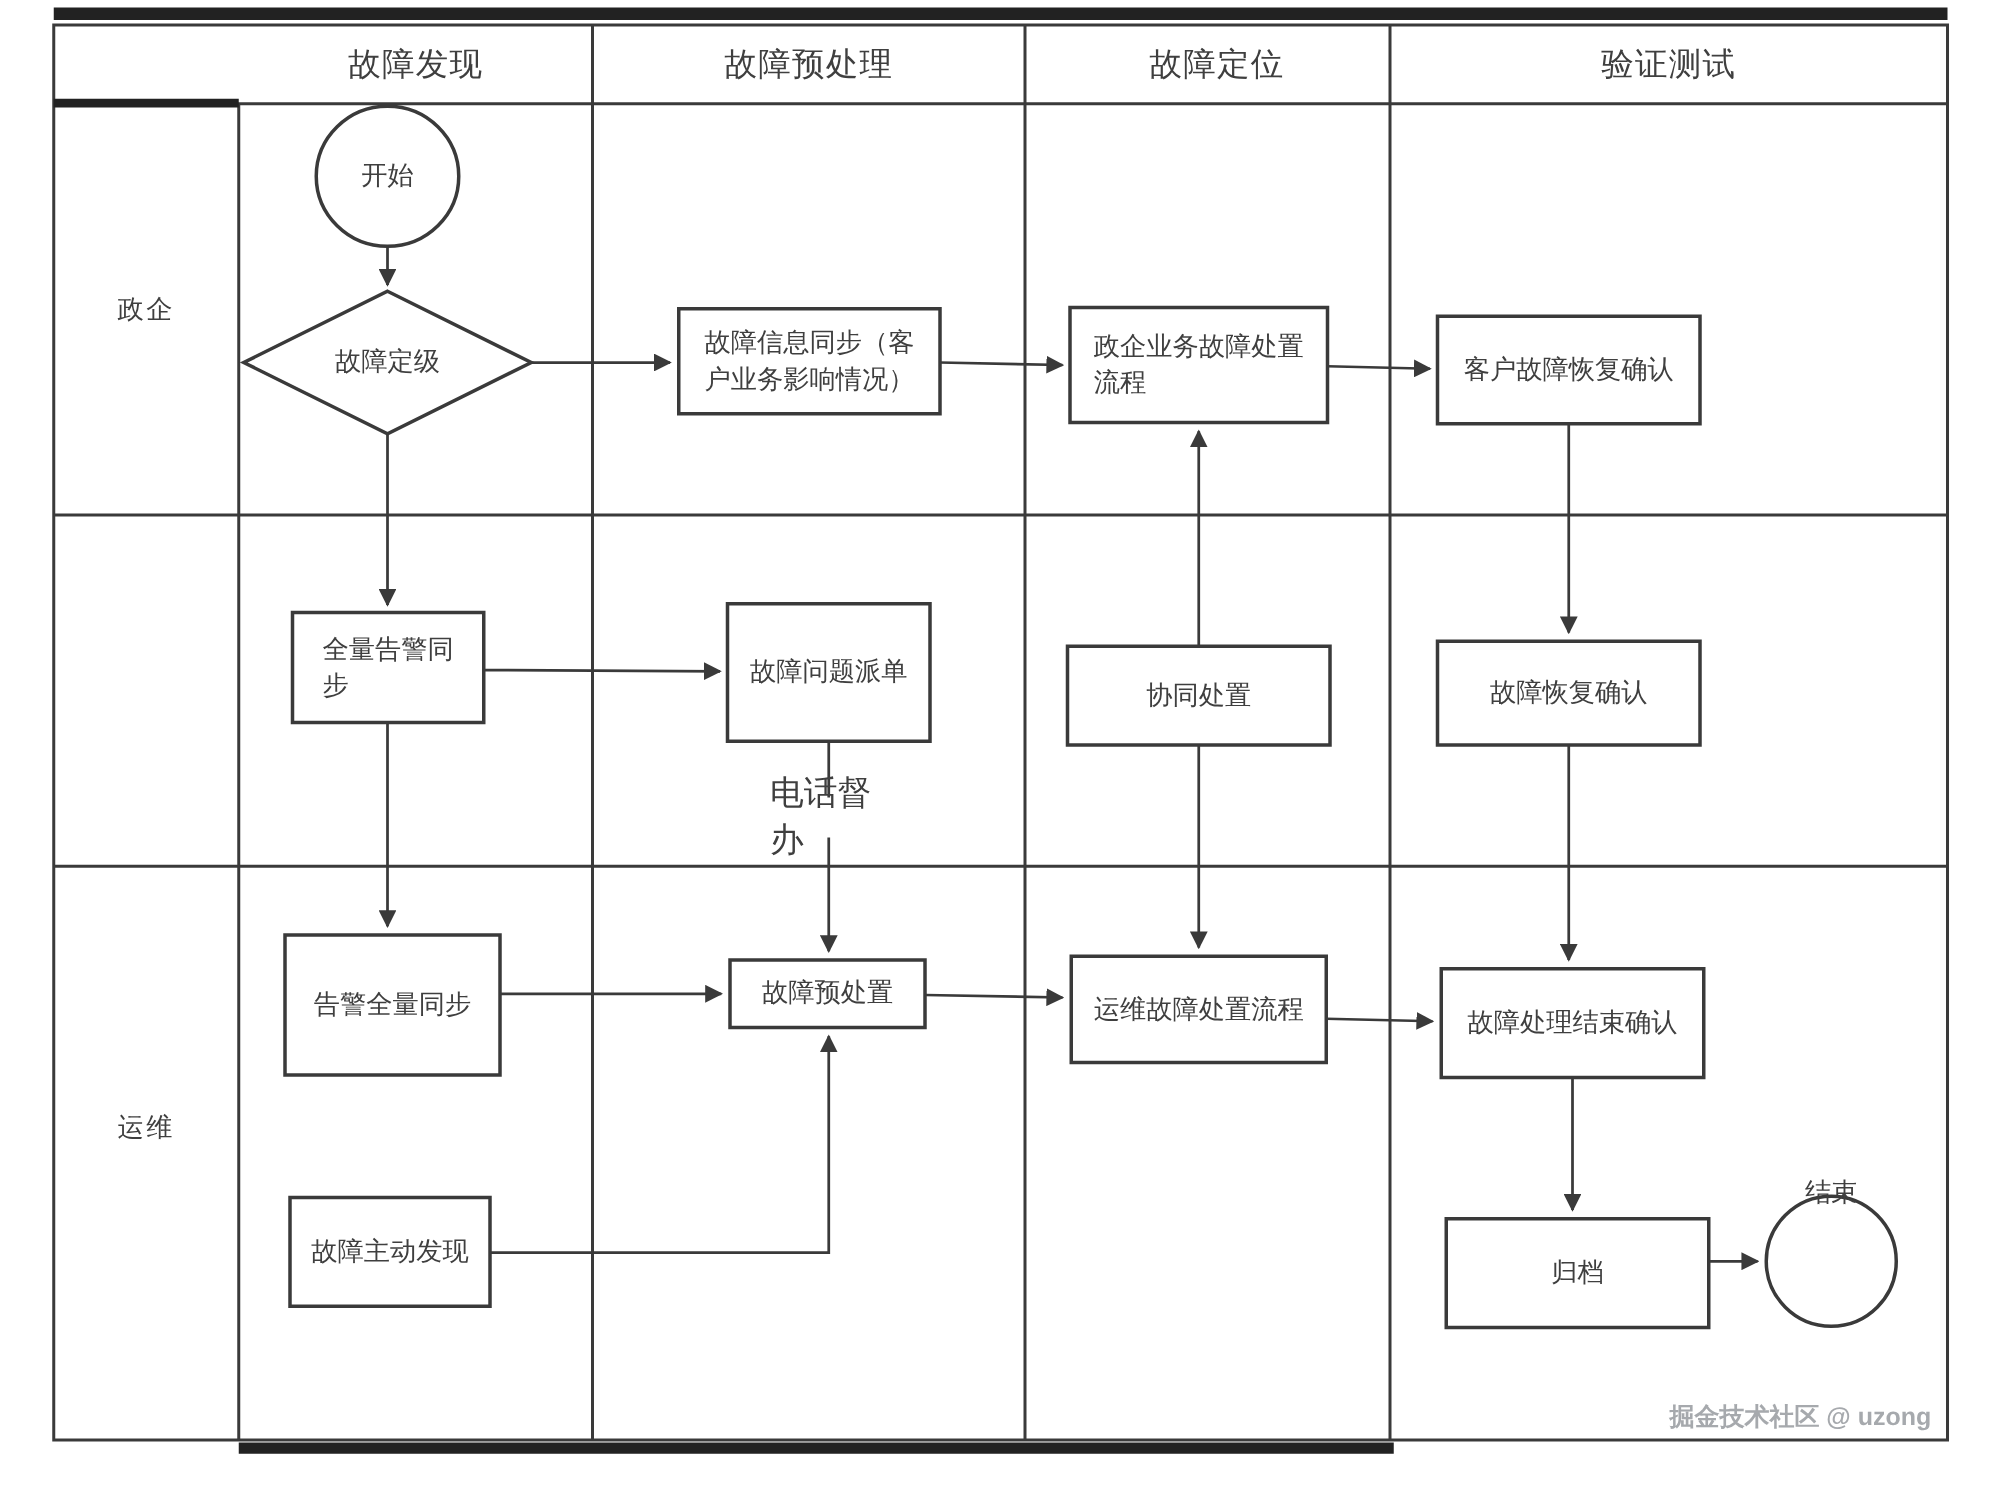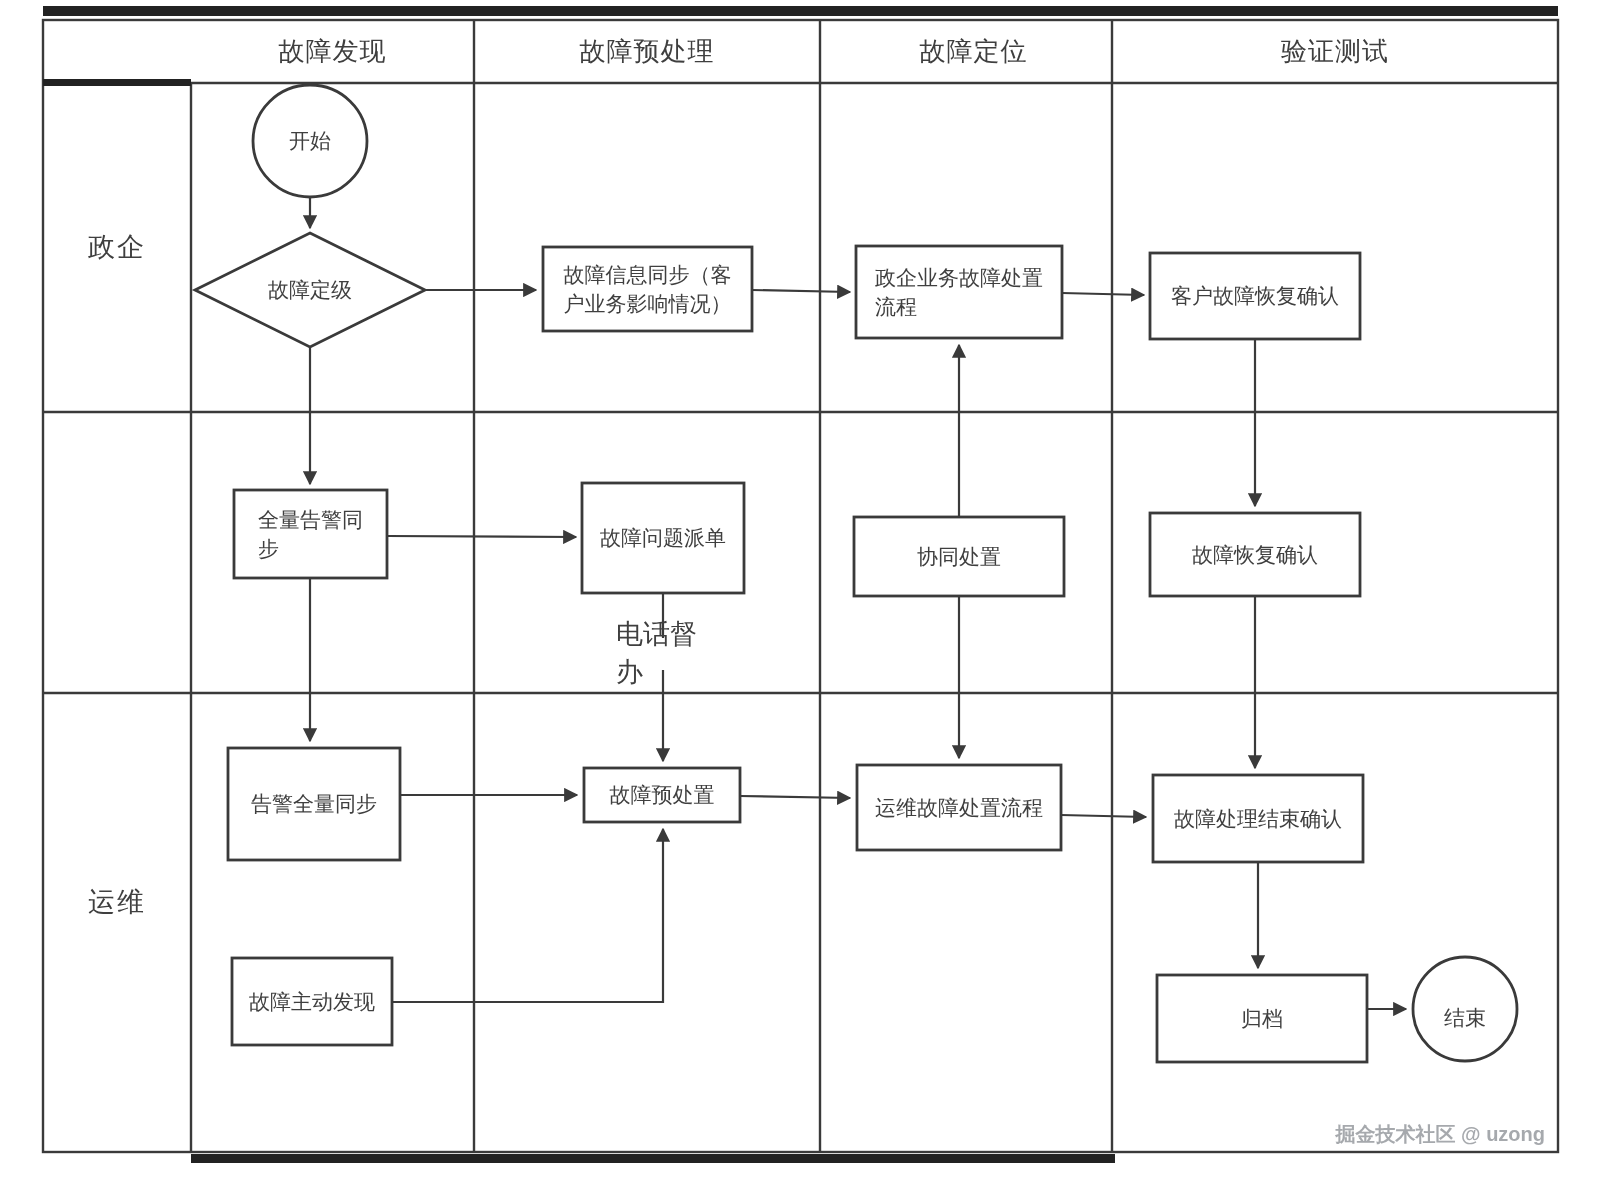--- a/index.html
+++ b/index.html
@@ -13,21 +13,21 @@
   }
   svg.layer{position:absolute;left:0;top:0;z-index:1;}
   .lbl{
     position:absolute;z-index:2;
     display:flex;align-items:center;justify-content:center;
     color:#3f3f3f;
     white-space:pre-line;
     line-height:1.4;
   }
   .hdr{font-size:26px;letter-spacing:1px;}
-  .lane{font-size:27px;letter-spacing:2px;}
+  .lane{font-size:21px;letter-spacing:2px;}
   .node-text{font-size:21px;}
   .edge-label{font-size:27px;background:#ffffff;padding:0 3px;}
   .watermark{
     font-size:20px;font-weight:600;color:#a6a9ad;
     text-shadow:0 0 2px #ffffff;
     justify-content:flex-end;
   }
 </style>
 </head>
 <body>
@@ -117,19 +117,19 @@
 步</div>
   <div class="lbl node-text" style="left:582px;top:483px;width:162px;height:110px;">故障问题派单</div>
   <div class="lbl node-text" style="left:854px;top:517px;width:210px;height:79px;">协同处置</div>
   <div class="lbl node-text" style="left:1150px;top:513px;width:210px;height:83px;">故障恢复确认</div>
   <div class="lbl node-text" style="left:228px;top:748px;width:172px;height:112px;">告警全量同步</div>
   <div class="lbl node-text" style="left:584px;top:768px;width:156px;height:54px;">故障预处置</div>
   <div class="lbl node-text" style="left:857px;top:765px;width:204px;height:85px;">运维故障处置流程</div>
   <div class="lbl node-text" style="left:1153px;top:775px;width:210px;height:87px;">故障处理结束确认</div>
   <div class="lbl node-text" style="left:232px;top:958px;width:160px;height:87px;">故障主动发现</div>
   <div class="lbl node-text" style="left:1157px;top:975px;width:210px;height:87px;">归档</div>
-  <div class="lbl node-text" style="left:1413px;top:966px;width:104px;height:104px;">结束</div>
+  <div class="lbl node-text" style="left:1413px;top:903px;width:104px;height:104px;font-family:Liberation Serif, serif;">结束</div>
 
   <div class="lbl edge-label" style="left:613px;top:638px;width:100px;height:32px;">电话督办</div>
 
   <div class="lbl watermark" style="left:1240px;top:1116px;width:305px;height:36px;">掘金技术社区 @ uzong</div>
 
 </div>
 
 </body></html>

